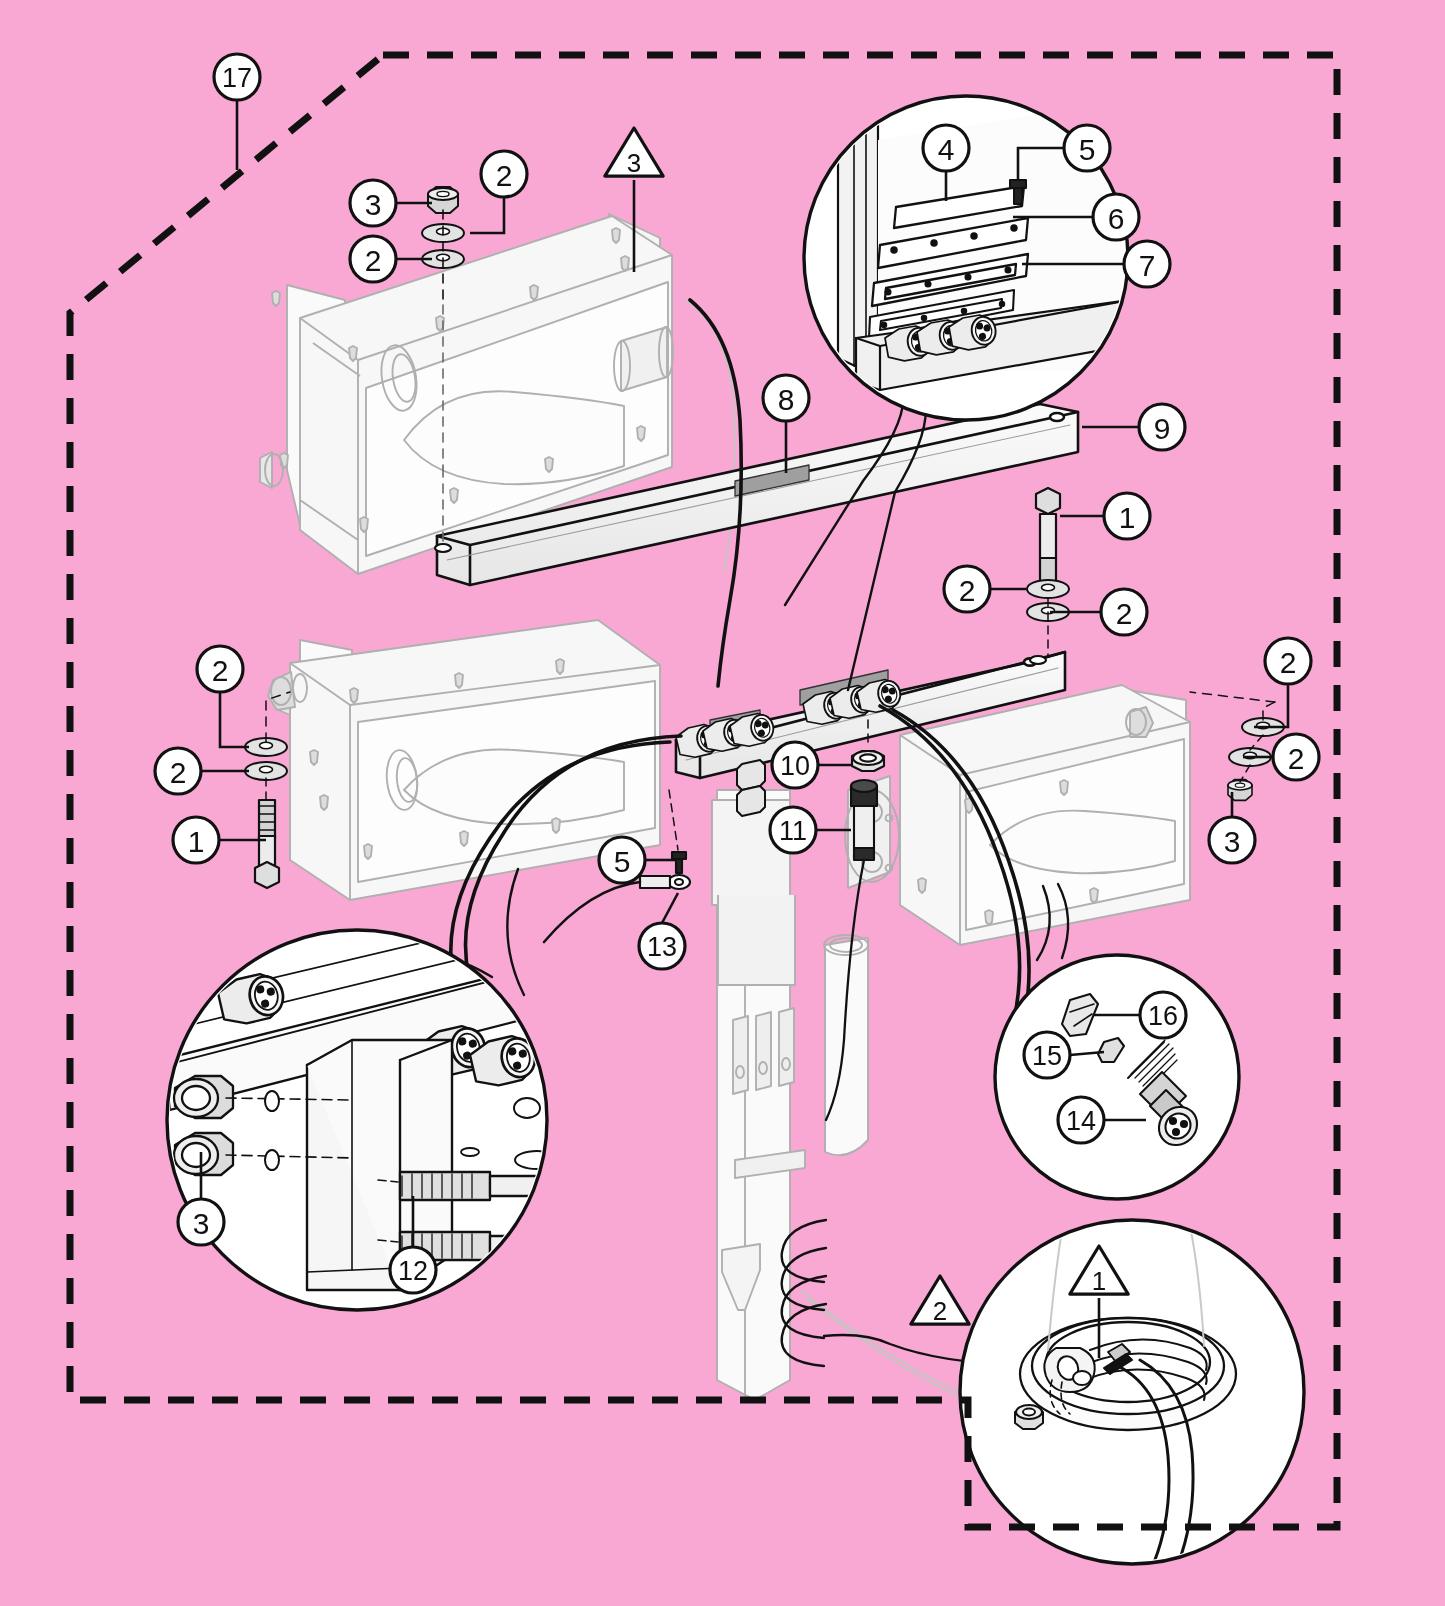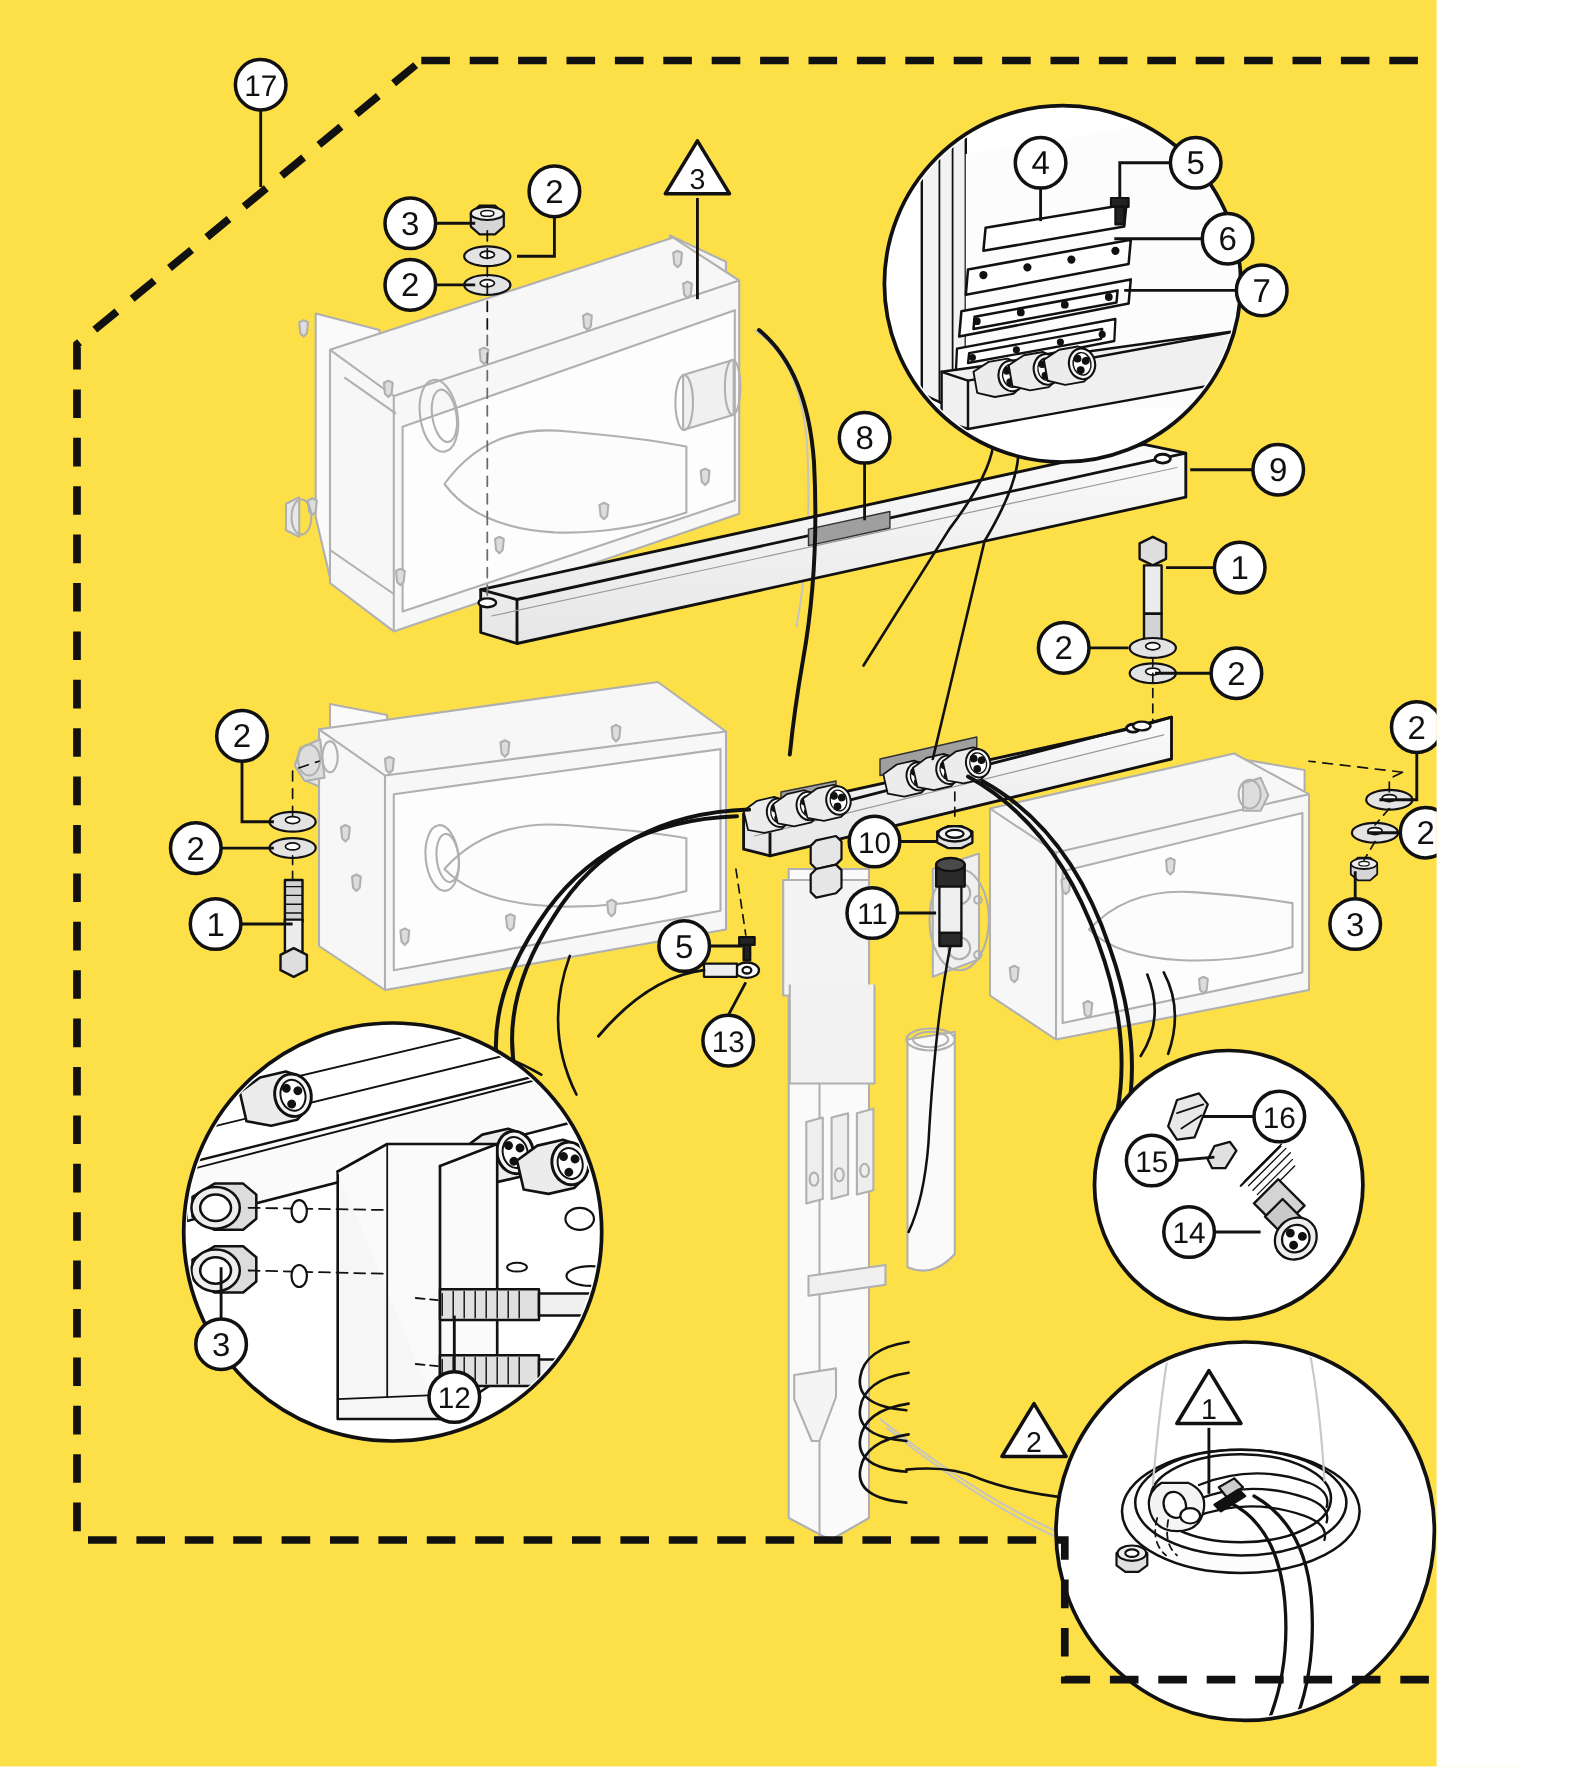--- a/index.html
+++ b/index.html
@@ -1,17 +1,17 @@
 <!DOCTYPE html>
 <html><head>
 <meta charset="utf-8">
 <style>
   html,body{margin:0;padding:0;background:#ffffff;}
   body{font-family:"Liberation Sans",sans-serif;}
-  #stage{position:relative;width:1306px;height:1606px;background:#fde047;overflow:hidden;}
+  #stage{position:relative;width:1445px;height:1606px;background:#f9a8d4;overflow:hidden;}
   #stage svg{position:absolute;left:0;top:0;}
   .cal-txt{font-family:"Liberation Sans",sans-serif;font-size:30px;fill:#111;text-anchor:middle;dominant-baseline:central;}
   .cal-txt.sm{font-size:27px;}
   .tri-txt{font-family:"Liberation Sans",sans-serif;font-size:26px;fill:#111;text-anchor:middle;dominant-baseline:central;}
 </style>
 </head>
 <body>
 
 <div id="stage">
 

